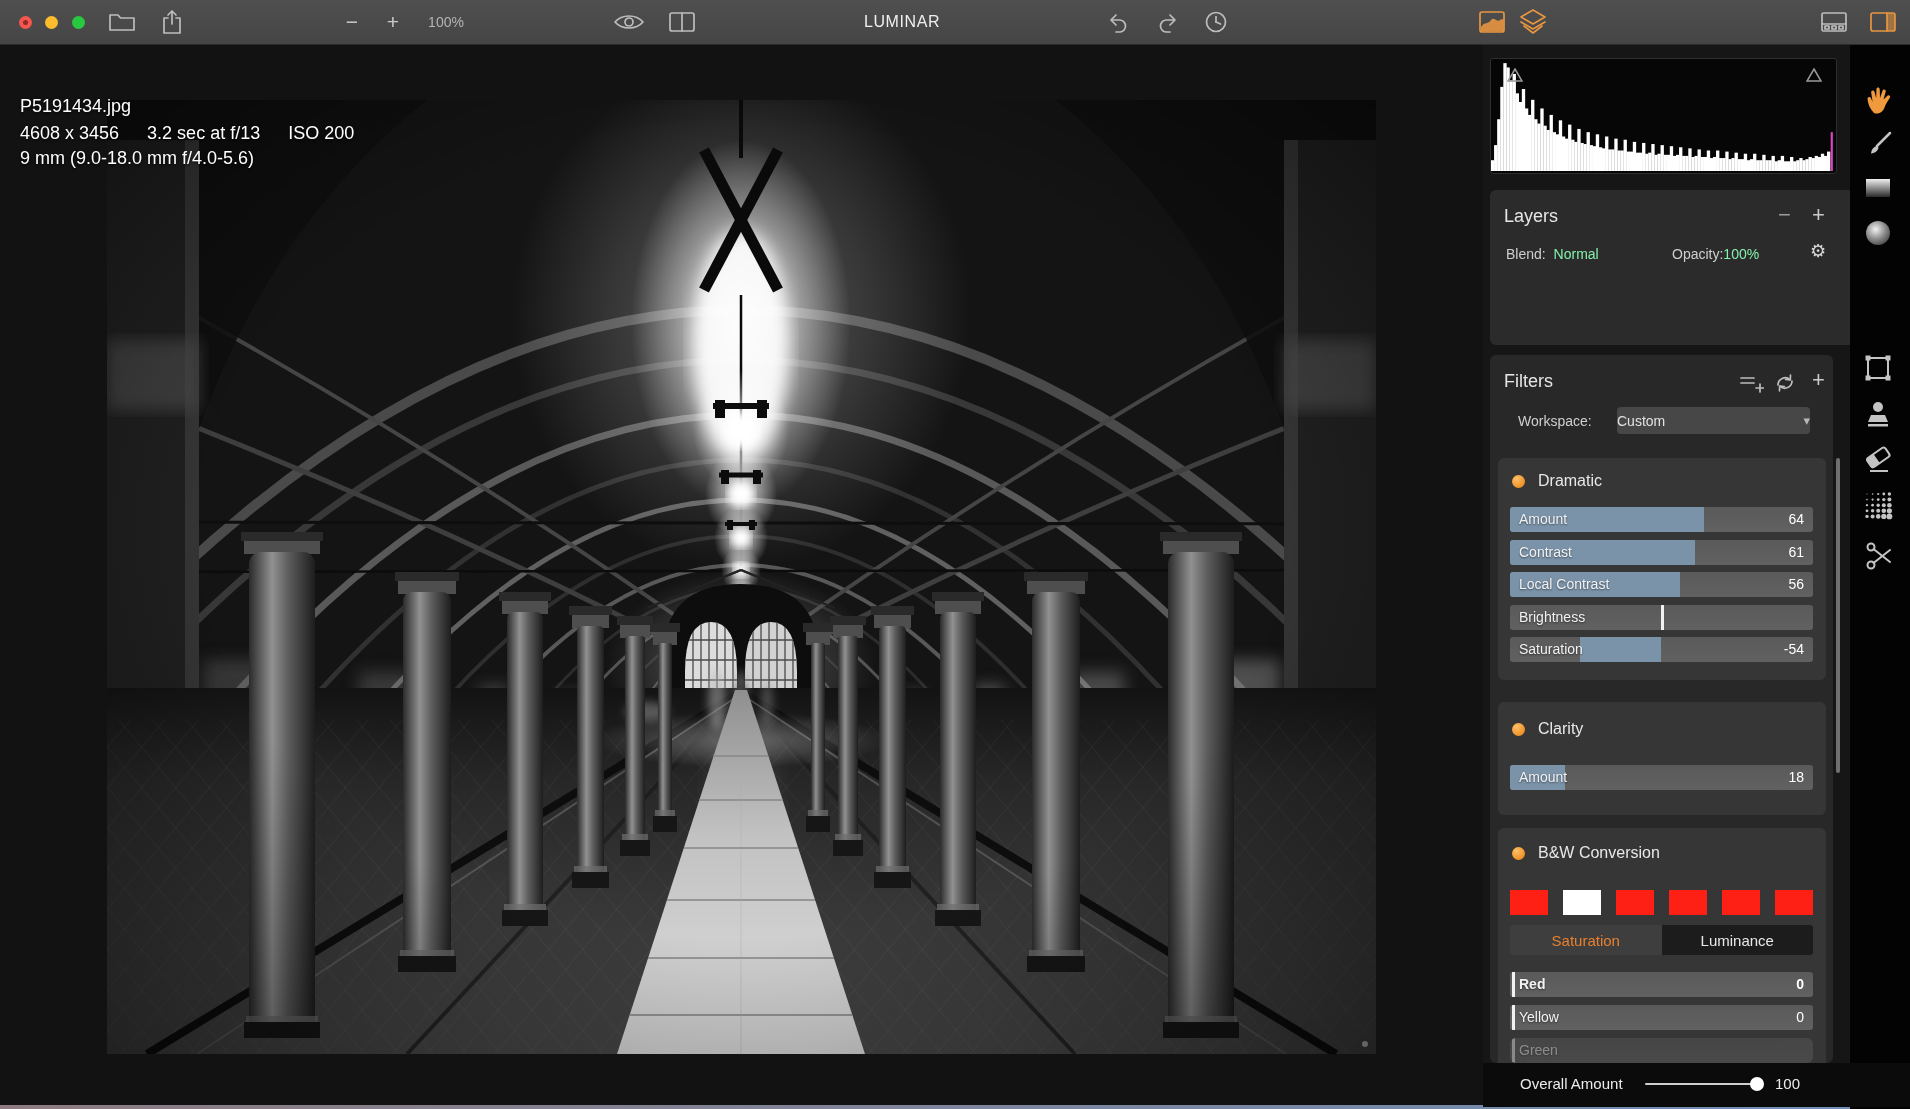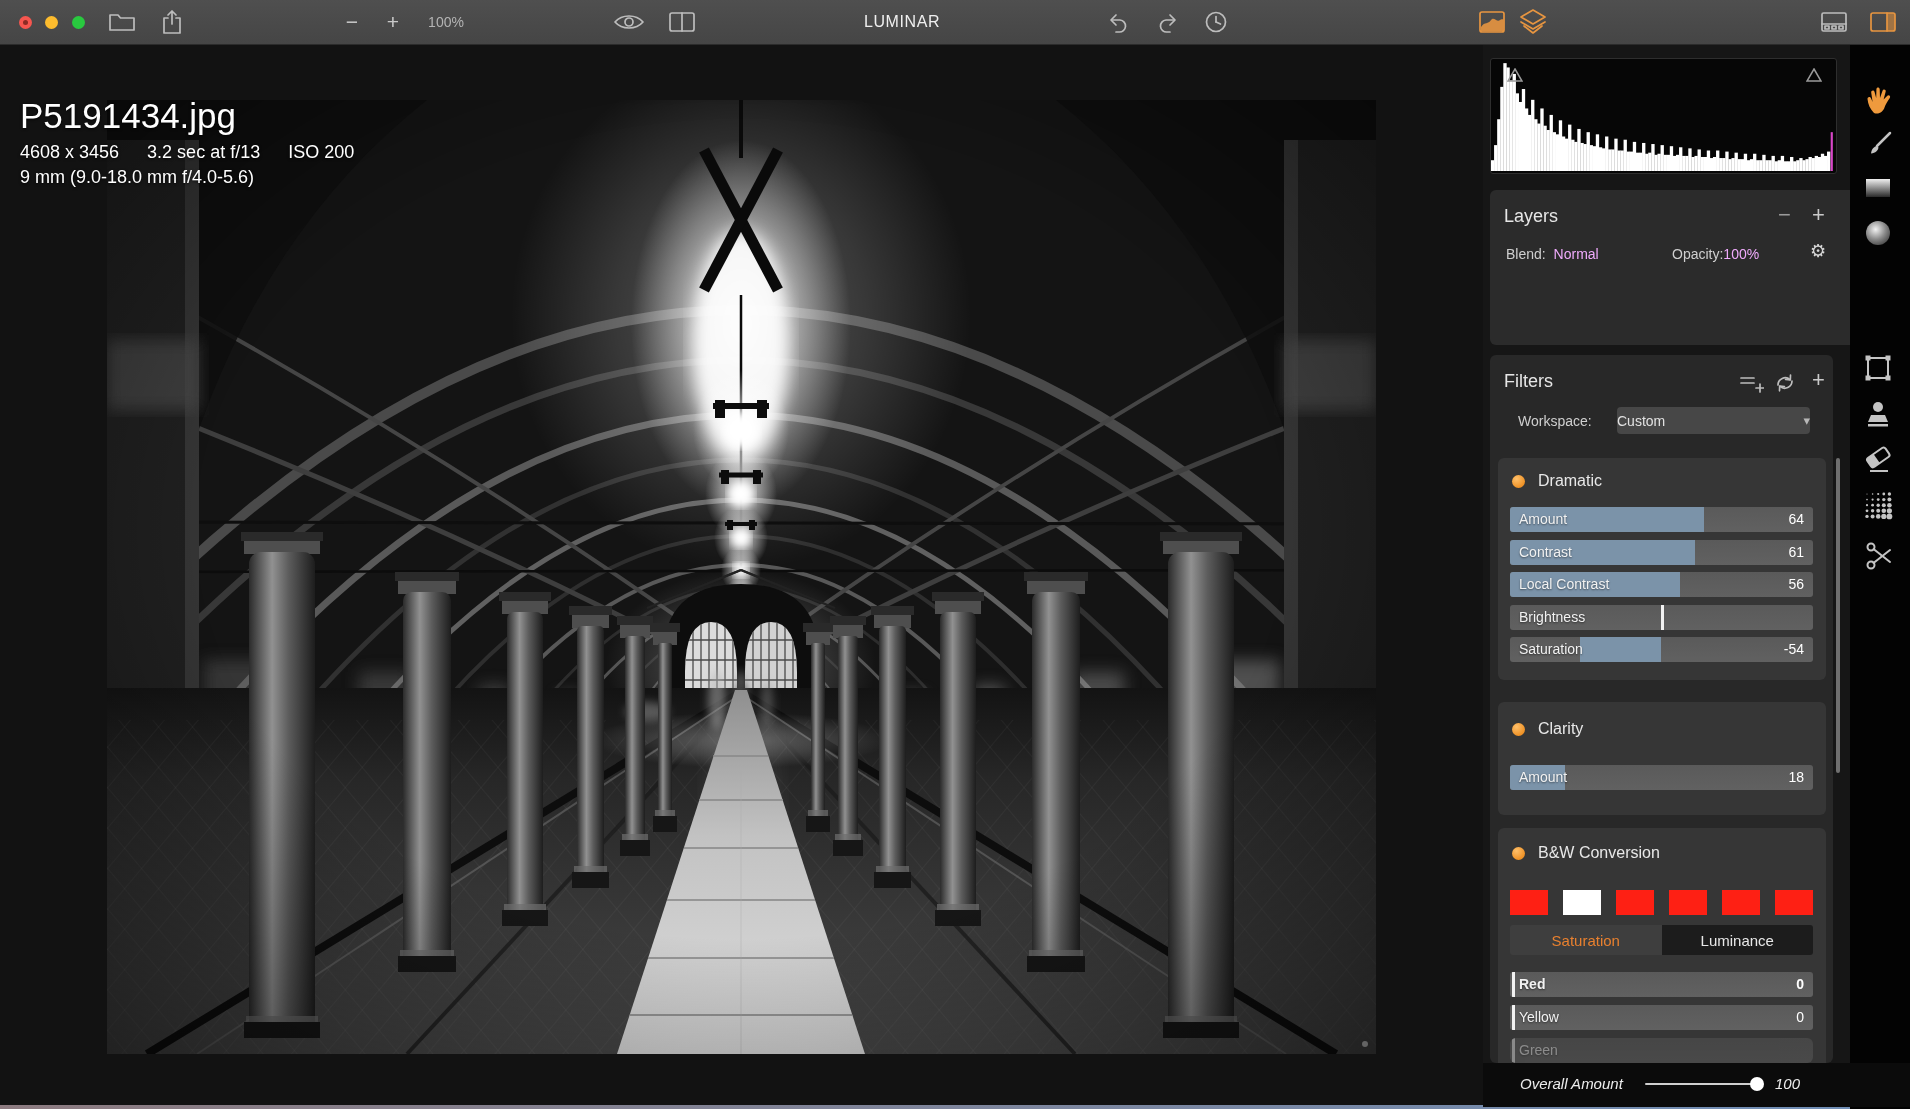--- a/index.html
+++ b/index.html
@@ -14,32 +14,32 @@
   .ic{stroke:#bdbdbd;fill:none;stroke-width:1.7;stroke-linecap:round;stroke-linejoin:round;}
   .ic-o{stroke:#e79540;fill:none;stroke-width:1.7;stroke-linecap:round;stroke-linejoin:round;}
   .tb-glyph{color:#c9c9c9;font-size:21px;font-weight:300;line-height:44px;}
   .zoomlvl{color:#b4b4b4;font-size:14px;}
   .apptitle{color:#efefef;font-size:16px;letter-spacing:.6px;font-weight:500;}
 
   
   .canvas-area{position:absolute;left:0;top:44px;width:1483px;height:1065px;background:#121212;}
   .photo{position:absolute;left:107px;top:56px;width:1269px;height:954px;background:#0a0a0a;}
   .image-info{position:absolute;left:20px;top:52px;color:#fff;text-shadow:0 1px 3px rgba(0,0,0,.85);z-index:5;}
-  .ii-name{font-size:35px;font-weight:400;}
+  .ii-name{font-size:18px;font-weight:400;}
   .ii-l2{font-size:18px;margin-top:6px;}
   .ii-l2 span{margin-right:28px;}
   .ii-l3{font-size:18px;margin-top:4px;}
 
   
   .side-panel{position:absolute;left:1483px;top:44px;width:367px;height:1065px;background:#161616;}
   .histo-box{position:absolute;left:7px;top:14px;width:345px;height:114px;background:#060606;
              border:1px solid #2e2e2e;border-radius:3px;}
   .card{position:absolute;background:#2b2b2b;border-radius:6px;}
   .panel-title{color:#e6e6e6;font-size:18px;font-weight:400;}
-  .teal{color:#f0abfc;}
+  .teal{color:#86efac;}
   .graylab{color:#cfcfcf;font-size:14px;}
   .hdr-glyph{color:#c9c9c9;font-size:22px;font-weight:300;cursor:default;}
 
   .layer-row{position:absolute;left:15px;top:92px;width:329px;height:46px;border-radius:6px;
              background:linear-gradient(#7892ae,#637f9c);display:flex;align-items:center;padding:0 10px;box-sizing:border-box;}
   .eye-chip{width:26px;height:26px;border-radius:4px;background:#1c242e;display:flex;align-items:center;justify-content:center;}
   .layer-name{color:#fff;font-size:15px;margin-left:12px;flex:1;}
 
   .section-card{position:absolute;background:#363636;border-radius:6px;left:8px;width:328px;}
   .sec-head{position:absolute;display:flex;align-items:center;}
@@ -61,21 +61,21 @@
   .swatch-row{position:absolute;left:12px;width:303px;display:flex;justify-content:space-between;}
   .swatch{width:38px;height:25px;}
   .tabs{position:absolute;left:12px;width:303px;height:30px;border-radius:3px;overflow:hidden;display:flex;}
   .tab{flex:1;display:flex;align-items:center;justify-content:center;font-size:15px;}
   .tab.active{background:#3e3e3e;color:#e8802f;}
   .tab.inactive{background:#1c1c1c;color:#e8e8e8;}
 
   .scrollbar{position:absolute;left:353px;top:414px;width:4px;height:315px;border-radius:2px;background:#8d8d8d;opacity:.75;}
 
   
-  .bottom-bar{position:absolute;left:1483px;top:1063px;width:427px;height:44px;background:#0b0b0b;z-index:20;font-style:italic;}
+  .bottom-bar{position:absolute;left:1483px;top:1063px;width:427px;height:44px;background:#0b0b0b;z-index:20;}
   .bb-label{position:absolute;left:37px;top:0;line-height:42px;color:#ececec;font-size:15px;}
   .bb-line{position:absolute;left:162px;top:20px;width:112px;height:2px;background:#cfcfcf;border-radius:1px;}
   .bb-dot{position:absolute;left:267px;top:14px;width:14px;height:14px;border-radius:50%;background:#fff;}
   .bb-value{position:absolute;left:292px;top:0;line-height:42px;color:#ececec;font-size:15px;}
   .bottom-line{position:absolute;left:0;top:1105px;width:1910px;height:4px;
                background:linear-gradient(90deg,#8d7b80,#6f8fb8);}
 
   
   .tool-strip{position:absolute;left:1850px;top:44px;width:60px;height:1065px;background:#030303;}
   .tool{position:absolute;left:12px;width:32px;height:32px;display:flex;align-items:center;justify-content:center;}

